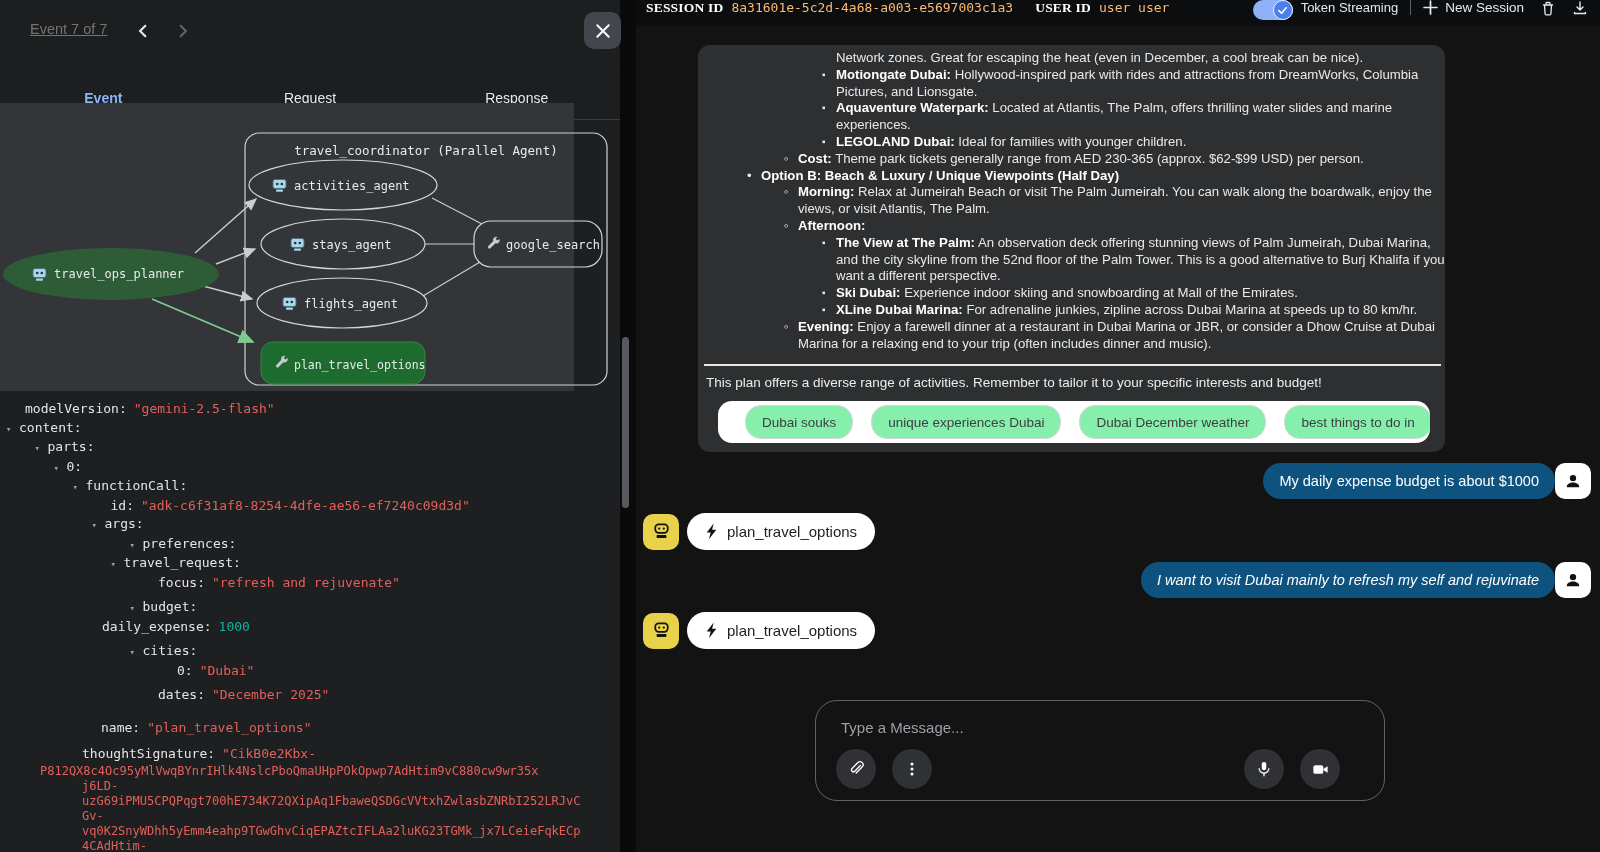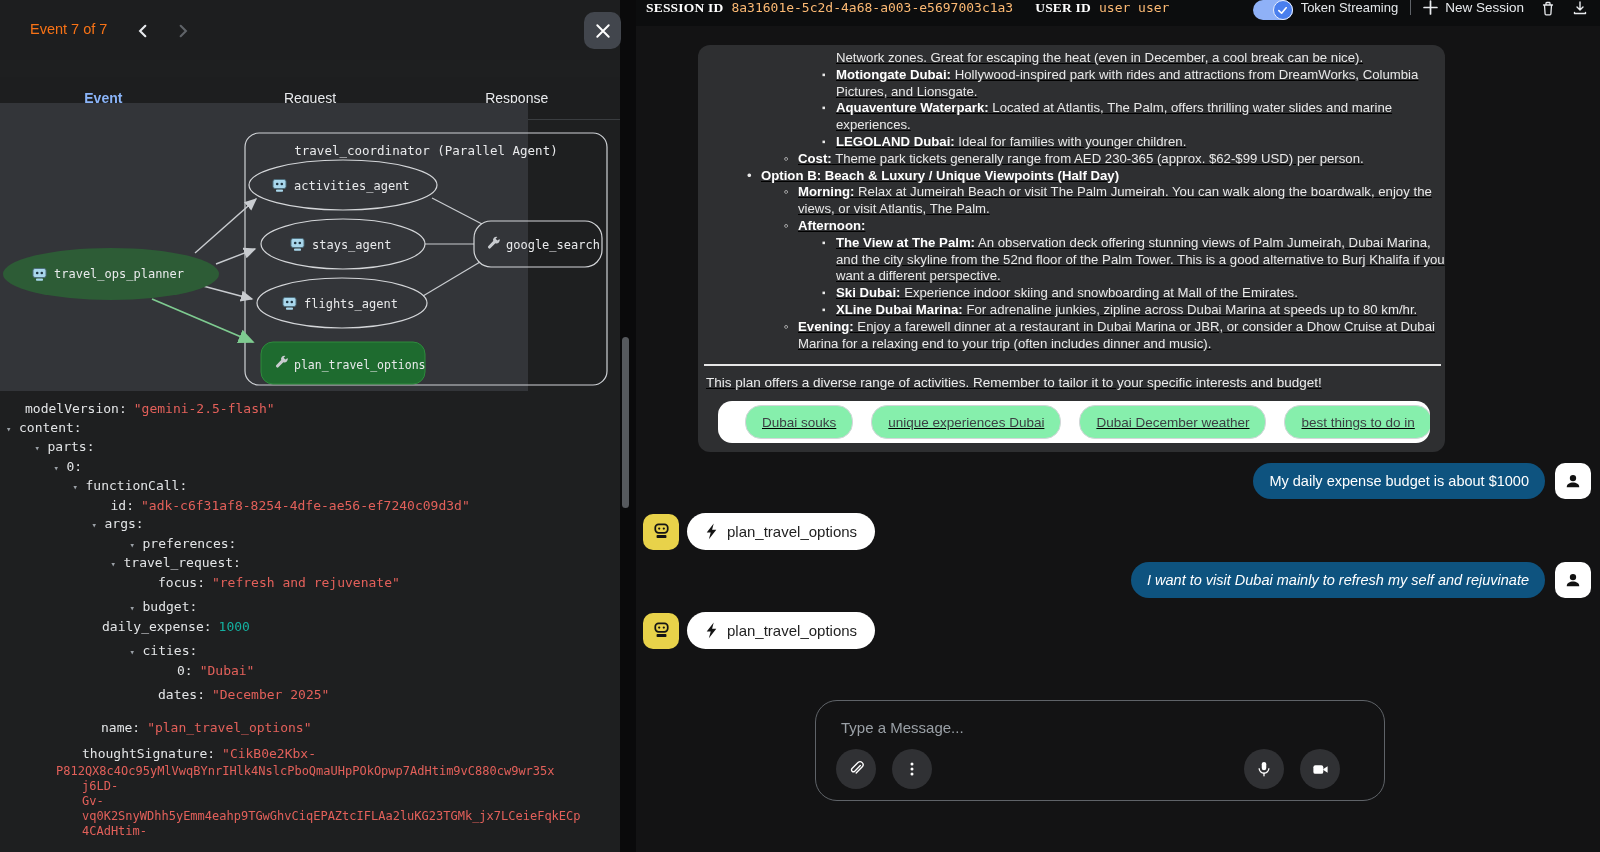--- a/index.html
+++ b/index.html
@@ -3,31 +3,31 @@
 <meta charset="utf-8">
 <style>
   html,body{margin:0;padding:0;background:#0a0a0b;width:1600px;height:852px;overflow:hidden;
     font-family:"Liberation Sans",sans-serif;-webkit-font-smoothing:antialiased;}
   .screen{position:absolute;left:0;top:0;width:1600px;height:852px;}
   .mono{font-family:"DejaVu Sans Mono",monospace;}
 
   
   .lp{position:absolute;left:0;top:0;width:620px;height:852px;background:#1e1f20;}
   .lp-header{position:absolute;left:0;top:0;width:620px;height:60px;background:#1d1e1f;}
-  .lp-title{position:absolute;left:30px;top:21px;font-size:14.5px;color:#f97316;}
+  .lp-title{position:absolute;left:30px;top:21px;font-size:14.5px;color:#737373;text-decoration:underline;}
   .navbtn{position:absolute;top:18px;width:26px;height:26px;display:flex;align-items:center;justify-content:center;cursor:pointer;}
   .nav-prev{left:130px;} .nav-next{left:170px;}
   .close-btn{position:absolute;left:584px;top:12px;width:37px;height:37px;border-radius:10px;background:#42464d;
     display:flex;align-items:center;justify-content:center;cursor:pointer;}
   .tabs{position:absolute;left:0;top:77px;width:620px;height:42px;display:flex;border-bottom:1px solid #3a3d40;background:#1d1e1f;}
   .tab{flex:1;display:flex;align-items:center;justify-content:center;font-size:14px;color:#e8eaed;position:relative;cursor:pointer;}
   .tab.active{color:#8ab4f8;font-weight:700;}
   .tab.active::after{content:"";position:absolute;left:0;right:14px;bottom:-1px;height:3px;background:#0a0a0a;}
 
-  .diagram{position:absolute;left:0;top:103px;width:528px;height:288px;background:#333539;}
+  .diagram{position:absolute;left:0;top:103px;width:574px;height:288px;background:#333539;}
   .diag-svg{width:620px;height:288px;display:block;}
   .diag-svg text{font-family:"DejaVu Sans Mono",monospace;fill:#e9eaec;}
 
   .codearea{position:absolute;left:0;top:391px;width:620px;height:461px;background:#1e1f20;overflow:hidden;padding-top:9px;box-sizing:border-box;}
   .cl{font-family:"DejaVu Sans Mono",monospace;font-size:13px;line-height:18.5px;white-space:pre;color:#e3e5e7;}
   .cl .arr{display:inline-block;width:13px;font-size:9px;color:#9aa0a6;}
   .cl .k{color:#e3e5e7;margin-right:7px;}
   .cl .v.str{color:#e3605a;} .cl .v.num{color:#14b0a0;}
   .cl.sig{font-size:12px;line-height:15px;}
   .lp-scroll{position:absolute;left:622px;top:337px;width:7px;height:171px;border-radius:4px;background:#56595d;}
@@ -43,37 +43,37 @@
   .tg-thumb{position:absolute;right:0;top:0;width:20px;height:20px;border-radius:50%;background:#4a7fee;border:1.5px solid #e8eefc;
     box-sizing:border-box;display:flex;align-items:center;justify-content:center;}
   .tb-label{font-size:13px;color:#e4e7ea;}
   .tb-div{width:1px;height:15px;background:#5f6368;margin:0 12px;}
   .new-session{display:flex;align-items:center;gap:7px;color:#e8eaed;font-size:13.5px;cursor:pointer;}
   .icon-btn{margin-left:16px;cursor:pointer;display:flex;align-items:center;}
   .icon-btn.last{margin-right:12px;}
 
   
   .bot-panel{position:absolute;left:62px;top:45px;width:747px;height:407px;background:#2e2f31;border-radius:12px;
-    overflow:hidden;padding:5px 0 0 6px;box-sizing:border-box;text-decoration:underline;}
+    overflow:hidden;padding:5px 0 0 6px;box-sizing:border-box;}
   .md-item{position:relative;padding-left:14px;font-size:13.2px;line-height:16.8px;color:#e9e9e9;}
   .md-item::before{position:absolute;left:0;top:0;color:#e9e9e9;}
   .lvl1{margin-left:43px;} .lvl1::before{content:"\2022";}
   .lvl2{margin-left:80px;} .lvl2::before{content:"\25E6";}
   .lvl3{margin-left:118px;} .lvl3::before{content:"\25AA";font-size:10px;}
   .nomark::before{content:none;}
   .md-item .b{font-weight:700;color:#ffffff;}
   .md-hr{border:none;border-top:2px solid #e6e6e6;margin:12px 4px 9px 0;}
   .md-closing{font-size:13.5px;color:#eceded;margin:0 0 0 2px;}
   .sugg-bar{margin:11px 0 0 14px;width:712px;height:42px;background:#ffffff;border-radius:14px;display:flex;align-items:center;
     gap:13px;padding:0 14px;box-sizing:border-box;overflow:hidden;}
   .chip{height:32px;border:1px solid #d3d5d9;border-radius:16px;padding:0 16px;display:flex;align-items:center;
     font-size:13.5px;color:#3c4043;background:#86efac;white-space:nowrap;flex:0 0 auto;cursor:pointer;}
 
   
-  .user-row{position:absolute;right:9px;display:flex;gap:10px;align-items:flex-start;}
+  .user-row{position:absolute;right:9px;display:flex;align-items:flex-start;}
   .user-row.r1{top:463px;} .user-row.r2{top:562px;font-style:italic;}
   .bubble{background:#0e537f;color:#fff;font-size:14.5px;line-height:18px;padding:9px 16px;border-radius:19px;max-width:480px;}
   .uavatar{width:36px;height:36px;border-radius:10px;background:#ffffff;display:flex;align-items:center;justify-content:center;flex:0 0 auto;}
   .fc-row{position:absolute;left:7px;display:flex;gap:8px;align-items:center;}
   .fc-row.r1{top:513px;} .fc-row.r2{top:612px;}
   .bavatar{width:36px;height:36px;border-radius:10px;background:#e8d24a;display:flex;align-items:center;justify-content:center;flex:0 0 auto;}
   .fc-chip{height:37px;background:#fff;border-radius:19px;display:flex;align-items:center;gap:9px;padding:0 18px;
     font-size:15px;color:#1f1f1f;cursor:pointer;}
 
   
@@ -187,22 +187,23 @@
           <div class="cl" style="padding-left: 129.5px;"><span class="arr">▾</span><span class="k">preferences:</span></div>
           <div class="cl" style="padding-left: 110.5px;"><span class="arr">▾</span><span class="k">travel_request:</span></div>
           <div class="cl" style="padding-left: 158px;"><span class="k">focus:</span><span class="v str">"refresh and rejuvenate"</span></div>
           <div class="cl" style="padding-left: 129.5px; margin-top: 6px;"><span class="arr">▾</span><span class="k">budget:</span></div>
           <div class="cl" style="padding-left: 102px;"><span class="k">daily_expense:</span><span class="v num">1000</span></div>
           <div class="cl" style="padding-left: 129.5px; margin-top: 6px;"><span class="arr">▾</span><span class="k">cities:</span></div>
           <div class="cl" style="padding-left: 177px;"><span class="k">0:</span><span class="v str">"Dubai"</span></div>
           <div class="cl" style="padding-left: 158px; margin-top: 6px;"><span class="k">dates:</span><span class="v str">"December 2025"</span></div>
           <div class="cl" style="padding-left: 101px; margin-top: 14px;"><span class="k">name:</span><span class="v str">"plan_travel_options"</span></div>
           <div class="cl" style="padding-left: 82px; margin-top: 8px;"><span class="k">thoughtSignature:</span><span class="v str">"CikB0e2Kbx-</span></div>
-          <div class="cl sig" style="padding-left: 40px; margin-left: 16px;"><span class="v str">P812QX8c4Oc95yMlVwqBYnrIHlk4NslcPboQmaUHpPOkOpwp7AdHtim9vC880cw9wr35x</span></div>
+          <div class="cl sig" style="padding-left: 40px;"><span class="v str">P812QX8c4Oc95yMlVwqBYnrIHlk4NslcPboQmaUHpPOkOpwp7AdHtim9vC880cw9wr35x</span></div>
           <div class="cl sig" style="padding-left: 82px;"><span class="v str">j6LD-</span></div>
+          <div class="cl sig" style="padding-left: 82px;"><span class="v str">uzG69iPMU5CPQPqgt700hE734K72QXipAq1FbaweQSDGcVVtxhZwlasbZNRbI252LRJvC</span></div>
           <div class="cl sig" style="padding-left: 82px;"><span class="v str">Gv-</span></div>
           <div class="cl sig" style="padding-left: 82px;"><span class="v str">vq0K2SnyWDhh5yEmm4eahp9TGwGhvCiqEPAZtcIFLAa2luKG23TGMk_jx7LCeieFqkECp</span></div>
           <div class="cl sig" style="padding-left: 82px;"><span class="v str">4CAdHtim-</span></div>
         </div>
     </div>
     <div class="lp-scroll"></div>
   </div>
 
   <div class="rp">
 

